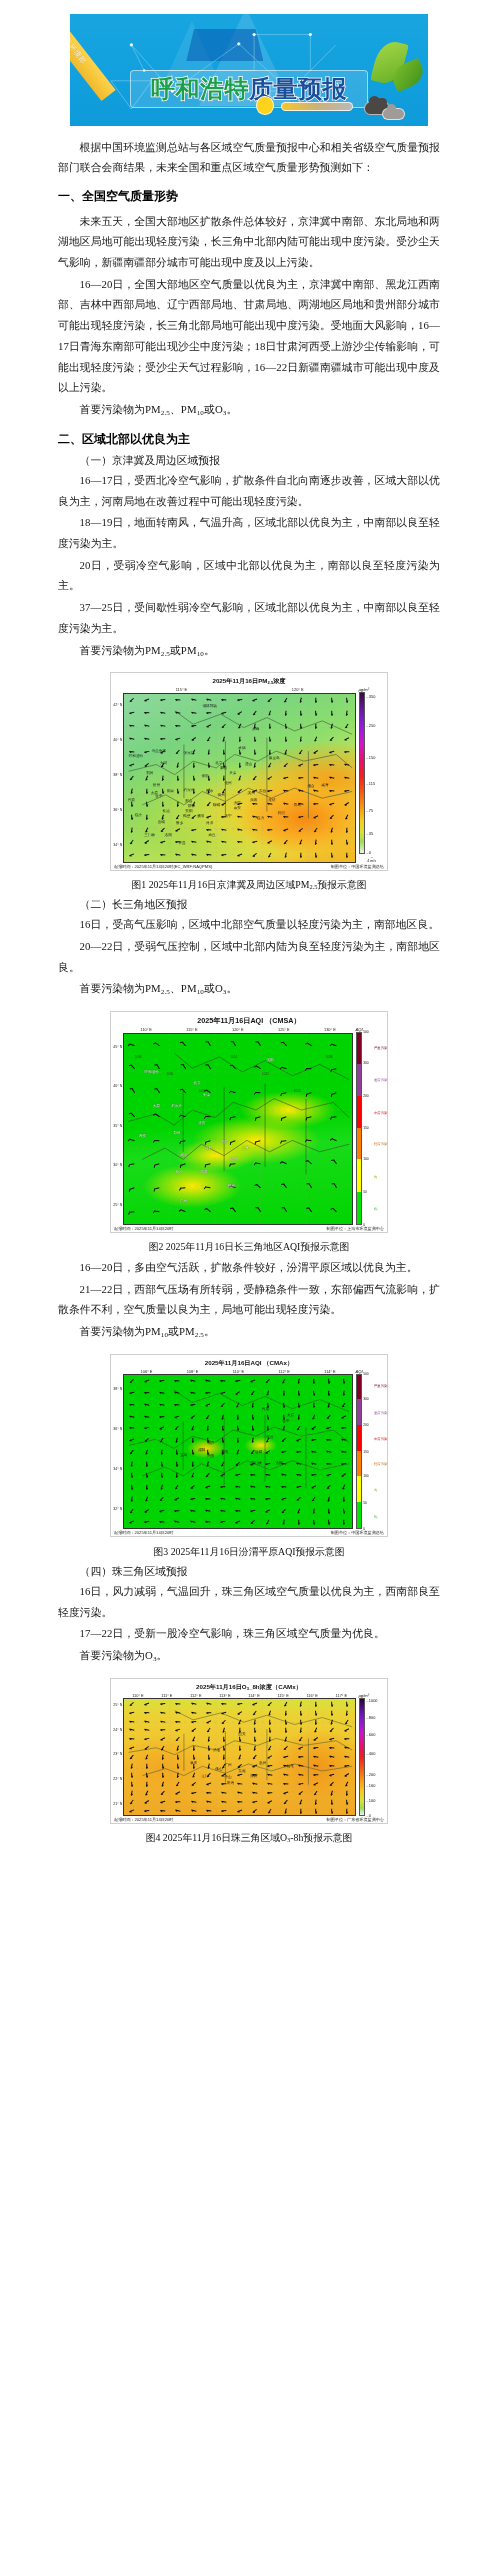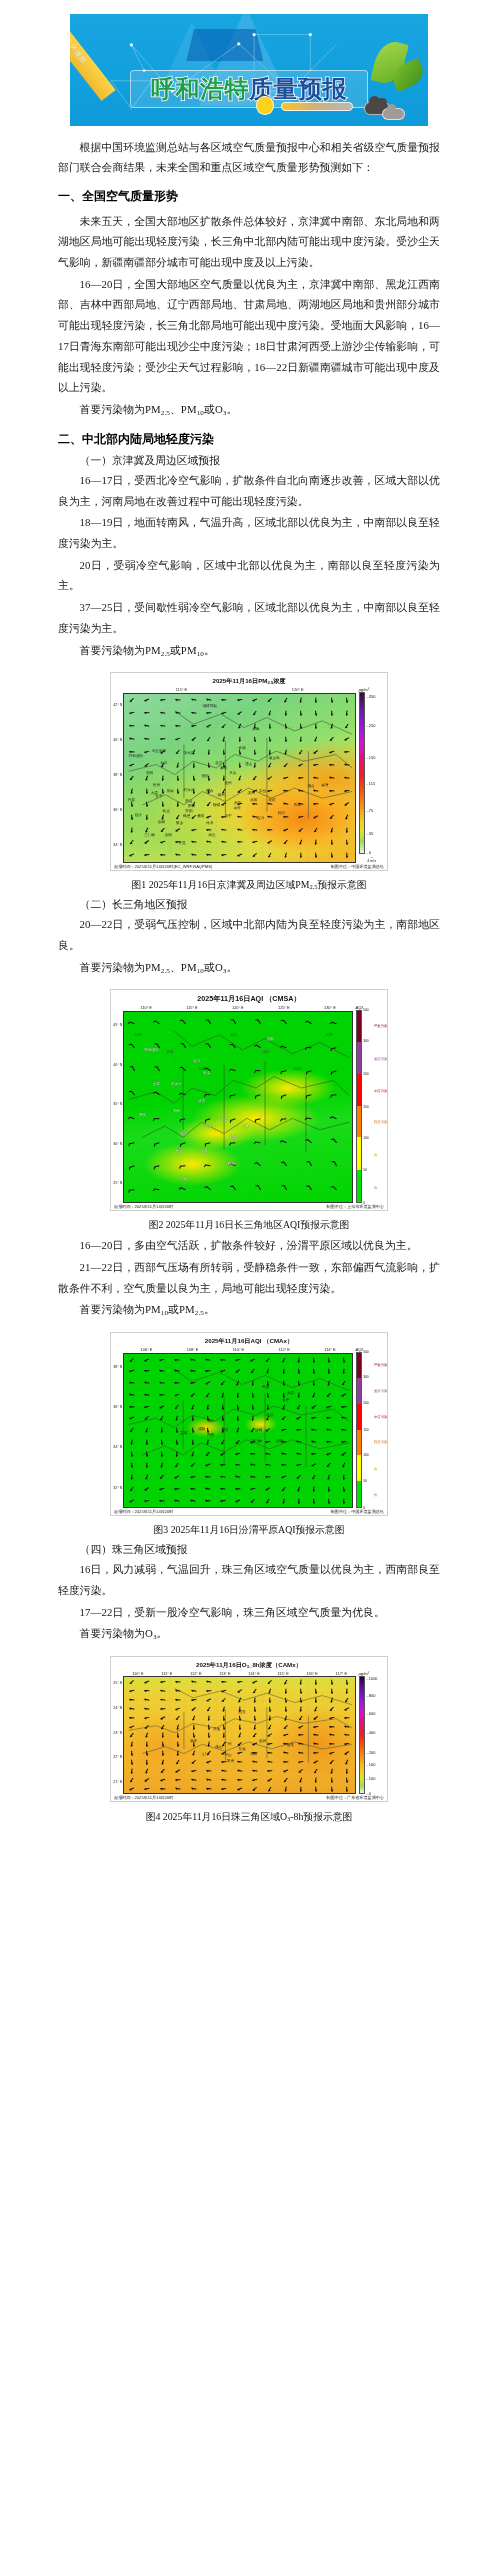--- a/index.html
+++ b/index.html
@@ -256,21 +256,21 @@
 
   <div class="doc">
 
     <p class="body">根据中国环境监测总站与各区域空气质量预报中心和相关省级空气质量预报部门联合会商结果，未来全国和重点区域空气质量形势预测如下：</p>
 
     <h2 class="h">一、全国空气质量形势</h2>
     <p class="body">未来五天，全国大部地区扩散条件总体较好，京津冀中南部、东北局地和两湖地区局地可能出现轻度污染，长三角中北部内陆可能出现中度污染。受沙尘天气影响，新疆南疆部分城市可能出现中度及以上污染。</p>
     <p class="body">16—20日，全国大部地区空气质量以优良为主，京津冀中南部、黑龙江西南部、吉林中西部局地、辽宁西部局地、甘肃局地、两湖地区局地和贵州部分城市可能出现轻度污染，长三角北部局地可能出现中度污染。受地面大风影响，16—17日青海东南部可能出现沙尘中度污染；18日甘肃河西受上游沙尘传输影响，可能出现轻度污染；受沙尘天气过程影响，16—22日新疆南疆城市可能出现中度及以上污染。</p>
     <p class="body">首要污染物为PM<sub>2.5</sub>、PM<sub>10</sub>或O<sub>3</sub>。</p>
 
-    <h2 class="h">二、中北部内陆局地轻度污染</h2>
+    <h2 class="h">二、区域北部以优良为主</h2>
 
     <h3 class="sub">（一）京津冀及周边区域预报</h3>
     <p class="body">16—17日，受西北冷空气影响，扩散条件自北向南逐步改善，区域大部以优良为主，河南局地在改善过程中可能出现轻度污染。</p>
     <p class="body">18—19日，地面转南风，气温升高，区域北部以优良为主，中南部以良至轻度污染为主。</p>
     <p class="body">20日，受弱冷空气影响，区域中北部以优良为主，南部以良至轻度污染为主。</p>
     <p class="body">37—25日，受间歇性弱冷空气影响，区域北部以优良为主，中南部以良至轻度污染为主。</p>
     <p class="body">首要污染物为PM<sub>2.5</sub>或PM<sub>10</sub>。</p>
 
     <figure>
       <div class="figwrap">
@@ -578,20 +578,21 @@
         </div>
         <div class="figfoot">
           <span>起报时间：2025年11月14日20时(EC_WRF;NAQPMS)</span>
           <span>制图单位：中国环境监测总站</span>
         </div>
       </div>
       <figcaption class="figcap">图1 2025年11月16日京津冀及周边区域PM<sub>2.5</sub>预报示意图</figcaption>
     </figure>
 
     <h3 class="sub">（二）长三角地区预报</h3>
+    <p class="body">16日，受高气压影响，区域中北部空气质量以轻度污染为主，南部地区良。</p>
     <p class="body">20—22日，受弱气压控制，区域中北部内陆为良至轻度污染为主，南部地区良。</p>
     <p class="body">首要污染物为PM<sub>2.5</sub>、PM<sub>10</sub>或O<sub>3</sub>。</p>
 
     <figure>
       <div class="figwrap">
         <div class="figtitle" style="font-size:7.2px">2025年11月16日AQI （CMSA）</div>
         <div class="maprow">
           <div class="latcol">
             <span>45° N</span>
             <span>40° N</span>

